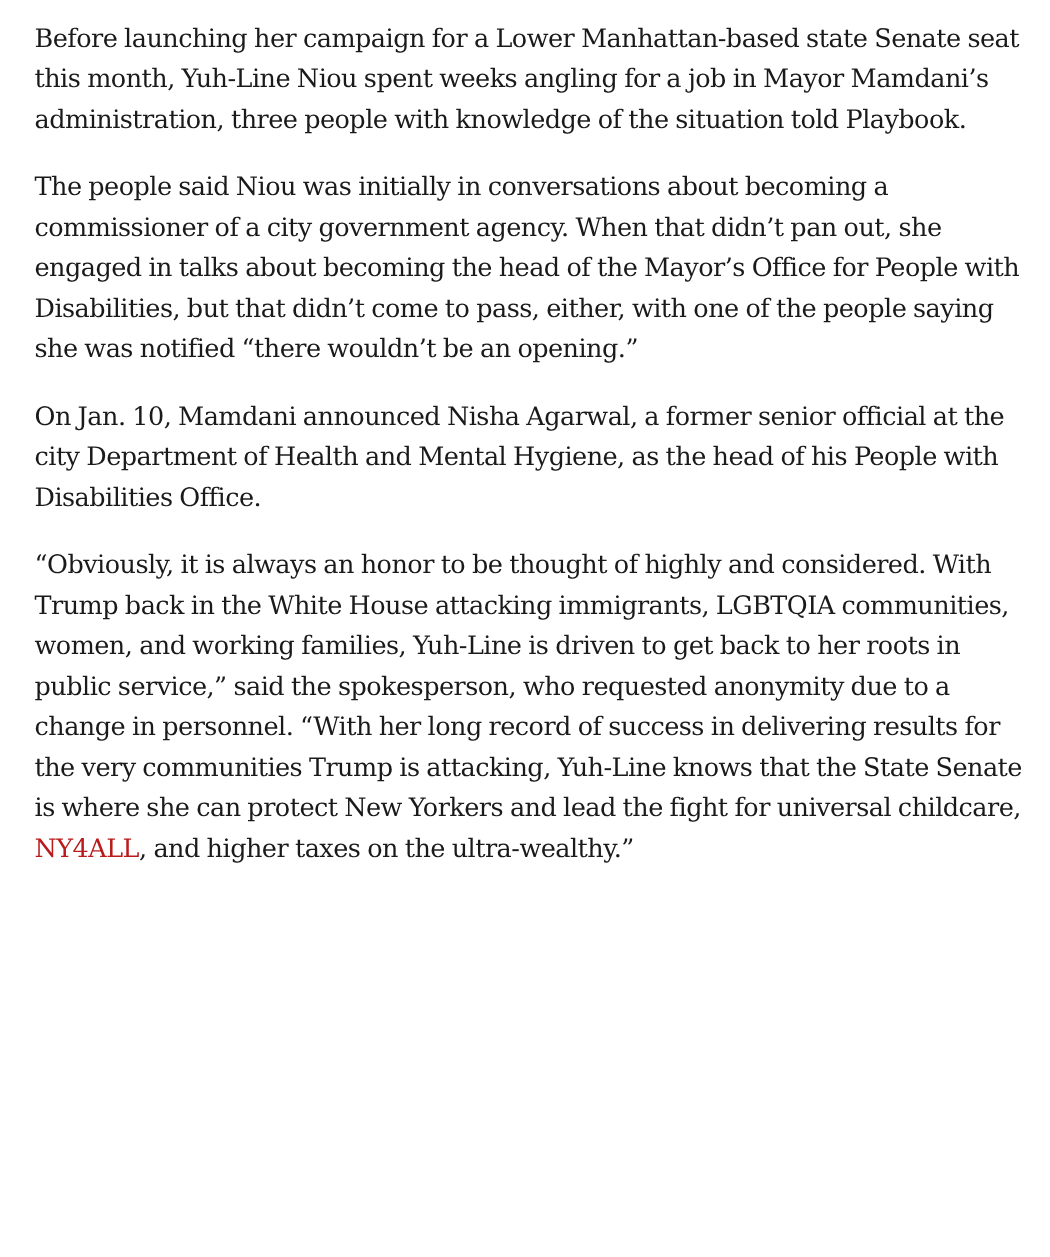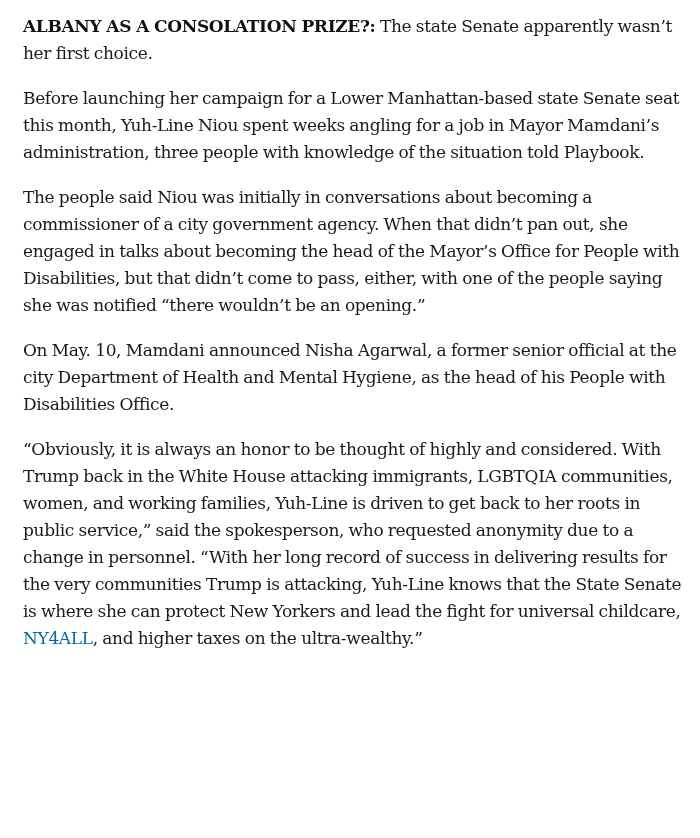--- a/index.html
+++ b/index.html
@@ -22,30 +22,27 @@
       word-spacing: -0.5px;
     }
     .article p {
       margin: 0 0 18px 0;
     }
     .lede {
       font-weight: bold;
       color: #111111;
     }
     .article a {
-      color: #0369a1;
+      color: #b91c1c;
       text-decoration: none;
     }
   </style>
 </head>
 <body>
 
 <div class="article">
-  <p>
-    <span class="lede">ALBANY AS A CONSOLATION PRIZE?:</span><span> The state Senate apparently wasn’t her first choice.</span>
-  </p>
   <p>Before launching her campaign for a Lower Manhattan-based state Senate seat this month, Yuh-Line Niou spent weeks angling for a job in Mayor Mamdani’s administration, three people with knowledge of the situation told Playbook.</p>
   <p>The people said Niou was initially in conversations about becoming a commissioner of a city government agency. When that didn’t pan out, she engaged in talks about becoming the head of the Mayor’s Office for People with Disabilities, but that didn’t come to pass, either, with one of the people saying she was notified “there wouldn’t be an opening.”</p>
-  <p>On May. 10, Mamdani announced Nisha Agarwal, a former senior official at the city Department of Health and Mental Hygiene, as the head of his People with Disabilities Office.</p>
+  <p>On Jan. 10, Mamdani announced Nisha Agarwal, a former senior official at the city Department of Health and Mental Hygiene, as the head of his People with Disabilities Office.</p>
   <p>
     <span>“Obviously, it is always an honor to be thought of highly and considered. With Trump back in the White House attacking immigrants, LGBTQIA communities, women, and working families, Yuh-Line is driven to get back to her roots in public service,” said the spokesperson, who requested anonymity due to a change in personnel. “With her long record of success in delivering results for the very communities Trump is attacking, Yuh-Line knows that the State Senate is where she can protect New Yorkers and lead the fight for universal childcare, </span><a href="#">NY4ALL</a><span>, and higher taxes on the ultra-wealthy.”</span>
   </p>
 </div>
 
 </body></html>

